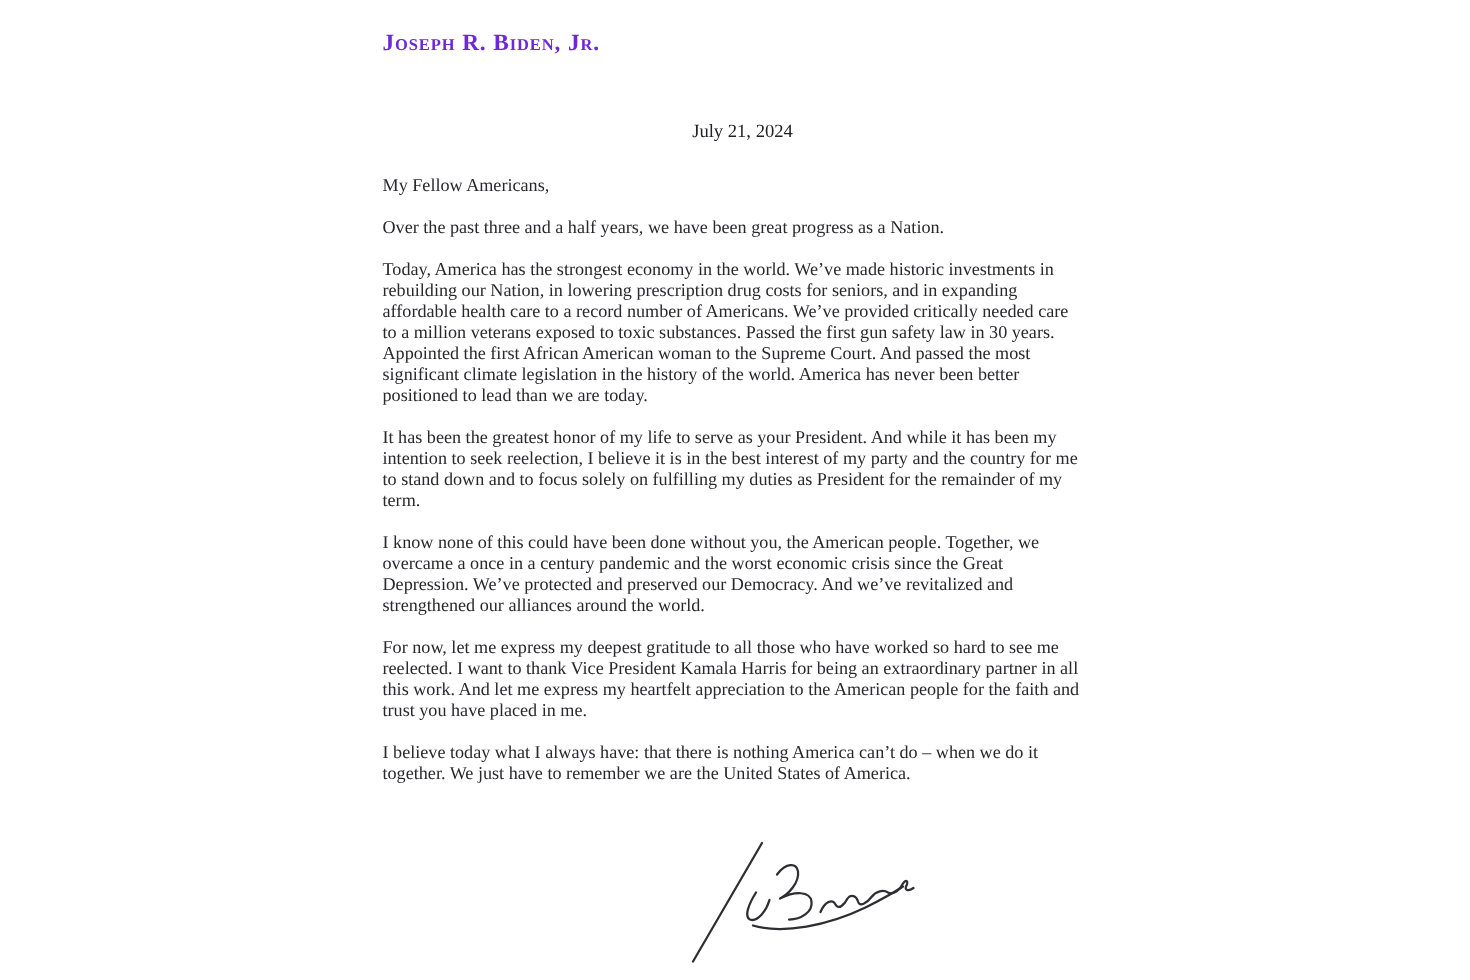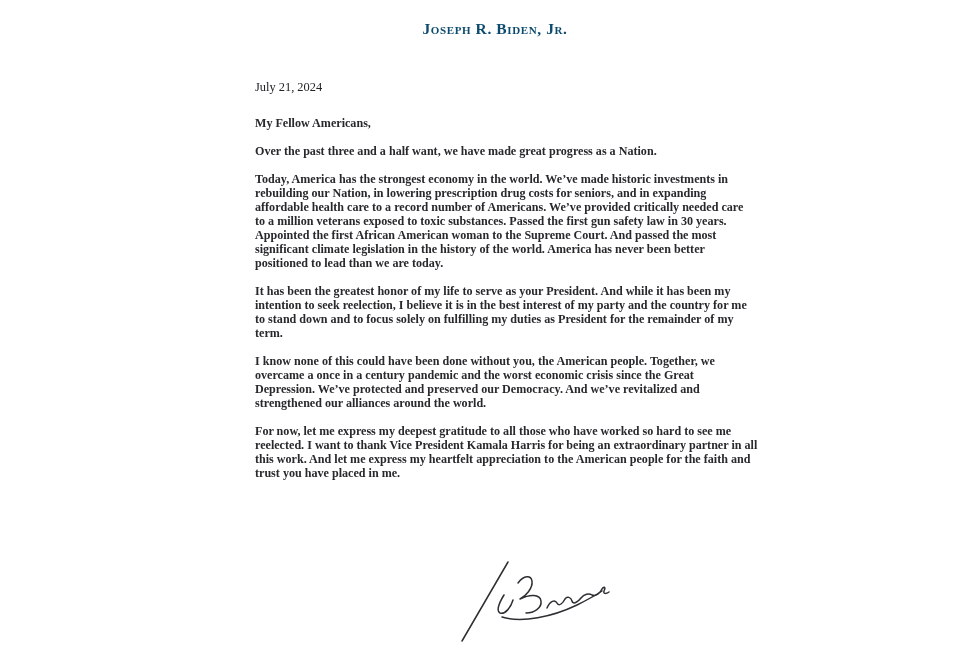--- a/index.html
+++ b/index.html
@@ -14,49 +14,48 @@
     height: 653px;
     background: #ffffff;
     font-family: "Liberation Serif", serif;
     color: #26262b;
   }
   .letterhead {
     position: absolute;
     top: 20px;
     left: 255px;
     width: 480px;
-    text-align: center;
+    text-align: left;
     font-variant: small-caps;
     font-size: 15.5px;
     font-weight: 600;
     letter-spacing: 0.6px;
-    color: #0c4a6e;
+    color: #6d28d9;
   }
   .date {
     position: absolute;
     top: 80px;
     left: 255px;
     width: 480px;
-    text-align: left;
+    text-align: center;
     font-size: 12.4px;
     color: #222227;
   }
   .body-col {
     position: absolute;
     top: 116px;
     left: 255px;
     width: 492px;
     font-size: 12.1px;
     line-height: 14px;
     color: #28282d;
   }
   .body-col p {
     margin: 0 0 14px 0;
     white-space: pre;
-    font-weight: bold;
   }
   .signature {
     position: absolute;
     left: 452px;
     top: 553px;
     width: 170px;
     height: 95px;
   }
   .signature path {
     fill: none;
@@ -70,40 +69,42 @@
 <body>
 
 <div class="page">
 
   <div class="letterhead">Joseph R. Biden, Jr.</div>
 
   <div class="date">July 21, 2024</div>
 
   <div class="body-col">
     <p>My Fellow Americans,</p>
-    <p>Over the past three and a half want, we have made great progress as a Nation.</p>
+    <p>Over the past three and a half years, we have been great progress as a Nation.</p>
     <p>Today, America has the strongest economy in the world. We’ve made historic investments in
 rebuilding our Nation, in lowering prescription drug costs for seniors, and in expanding
 affordable health care to a record number of Americans. We’ve provided critically needed care
 to a million veterans exposed to toxic substances. Passed the first gun safety law in 30 years.
 Appointed the first African American woman to the Supreme Court. And passed the most
 significant climate legislation in the history of the world. America has never been better
 positioned to lead than we are today.</p>
     <p>It has been the greatest honor of my life to serve as your President. And while it has been my
 intention to seek reelection, I believe it is in the best interest of my party and the country for me
 to stand down and to focus solely on fulfilling my duties as President for the remainder of my
 term.</p>
     <p>I know none of this could have been done without you, the American people. Together, we
 overcame a once in a century pandemic and the worst economic crisis since the Great
 Depression. We’ve protected and preserved our Democracy. And we’ve revitalized and
 strengthened our alliances around the world.</p>
     <p>For now, let me express my deepest gratitude to all those who have worked so hard to see me
 reelected. I want to thank Vice President Kamala Harris for being an extraordinary partner in all
 this work. And let me express my heartfelt appreciation to the American people for the faith and
 trust you have placed in me.</p>
+    <p>I believe today what I always have: that there is nothing America can’t do – when we do it
+together. We just have to remember we are the United States of America.</p>
   </div>
 
   <svg class="signature" viewBox="0 0 170 95" xmlns="http://www.w3.org/2000/svg" aria-hidden="true">
 
     <path d="M10,88 L56,9"></path>
 
     <path d="M52,42 C47,50 44,58 48,60 C53,62 59,54 61,47"></path>
 
     <path d="M66,30 C72,22 79,22 80,28 C81,35 74,43 68,46 C78,41 88,41 89,48 C90,55 82,60 74,60"></path>
 

